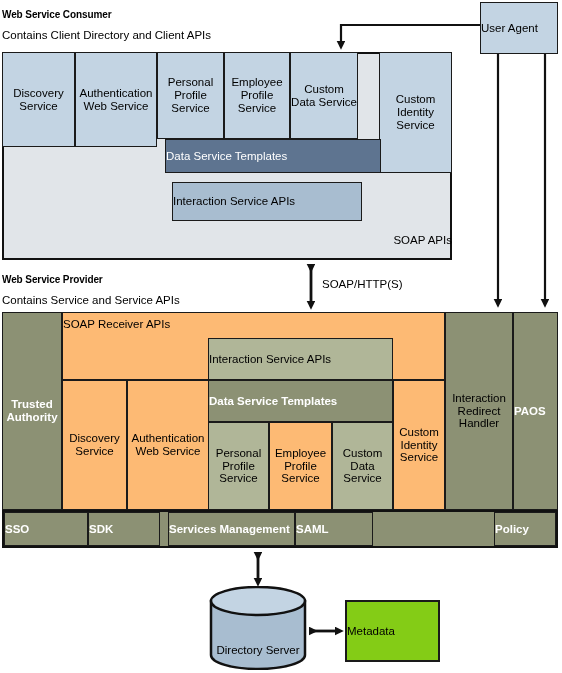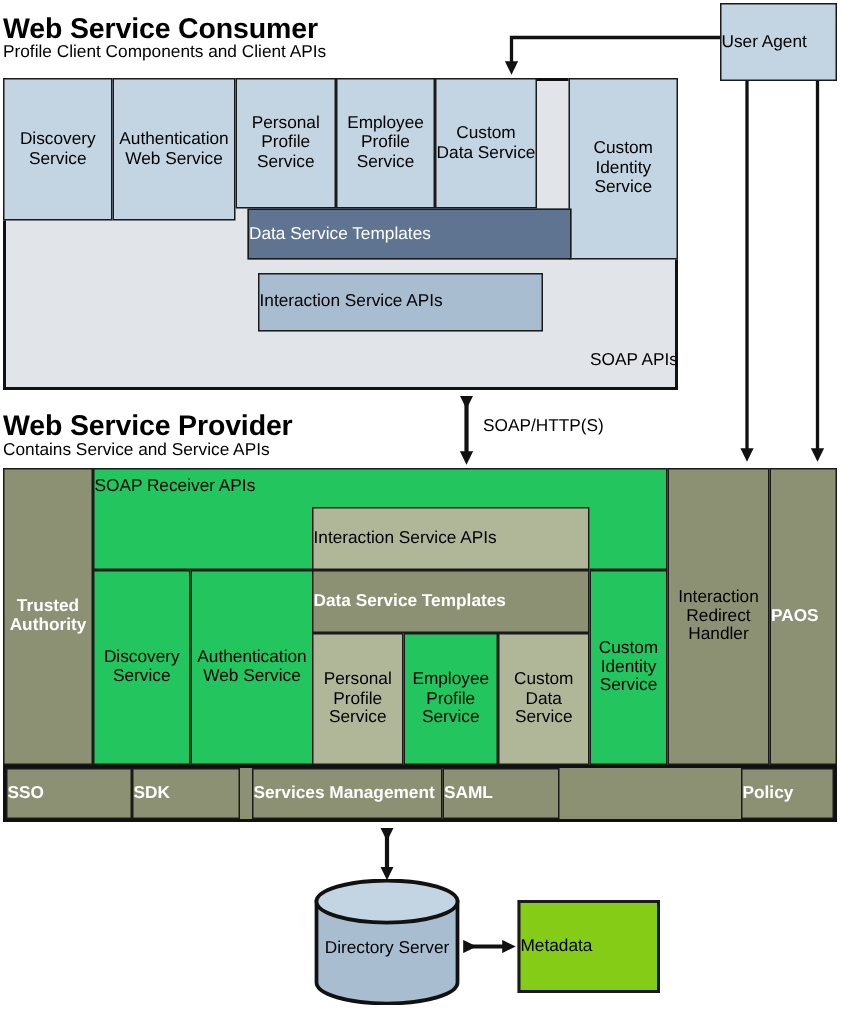--- a/index.html
+++ b/index.html
@@ -11,54 +11,54 @@
   #stage{position:relative;width:562px;height:673px;}
   .abs{position:absolute;box-sizing:border-box;}
   .box{
     position:absolute;box-sizing:border-box;
     border:1.5px solid #1a1a1a;
     display:flex;align-items:center;justify-content:flex-start;
     text-align:center;line-height:1.12;
     font-size:11.5px;
   }
   .title{
-    position:absolute;font-weight:bold;font-size:19px;letter-spacing:-0.1px;
+    position:absolute;font-weight:bold;font-size:10px;letter-spacing:-0.1px;
     white-space:nowrap;
   }
   .subtitle{
     position:absolute;font-size:11.5px;white-space:nowrap;
   }
   
   .c-light   {background:#c3d4e3;}
   .c-mid     {background:#a8bdd0;}
   .c-dark    {background:#5e7490;color:#ffffff;}
   .c-pale    {background:#e1e5e9;}
   .g-olive   {background:#8c9174;color:#ffffff;font-weight:bold;}
   .g-olive-n {background:#8c9174;}
-  .g-pale    {background:#22c55e;}
+  .g-pale    {background:#fdba74;}
   .g-mid     {background:#b0b698;}
   .g-dark-t  {background:#8c9174;color:#ffffff;font-weight:bold;}
   .y-meta    {background:#84cc16;}
   .outerb{border:2px solid #111;}
   
   #lines{position:absolute;left:0;top:0;width:562px;height:673px;pointer-events:none;}
   .lbl-soap{
     position:absolute;font-size:11.5px;white-space:nowrap;
   }
   .cyl-label{
-    position:absolute;width:100%;text-align:center;font-size:11.5px;line-height:1.15;
+    position:absolute;width:100%;text-align:center;font-size:11.5px;line-height:1.15;margin-top:18px;
   }
 </style>
 </head>
 <body>
 
 <div id="stage">
 
   <div class="title" style="left:2px;top:9px;">Web Service Consumer</div>
-  <div class="subtitle" style="left:2px;top:29px;">Profile Client Components and Client APIs</div>
+  <div class="subtitle" style="left:2px;top:29px;">Contains Client Directory and Client APIs</div>
 
   <div class="box c-light" style="left:480px;top:2px;width:78px;height:52px;">
     <span>User Agent</span>
   </div>
 
   <div class="abs outerb c-pale" style="left:2px;top:52px;width:450px;height:208px;"></div>
 
   <div class="box c-light" style="left:2px;top:52px;width:73px;height:95px;">
     <span>Discovery Service</span>
   </div>

